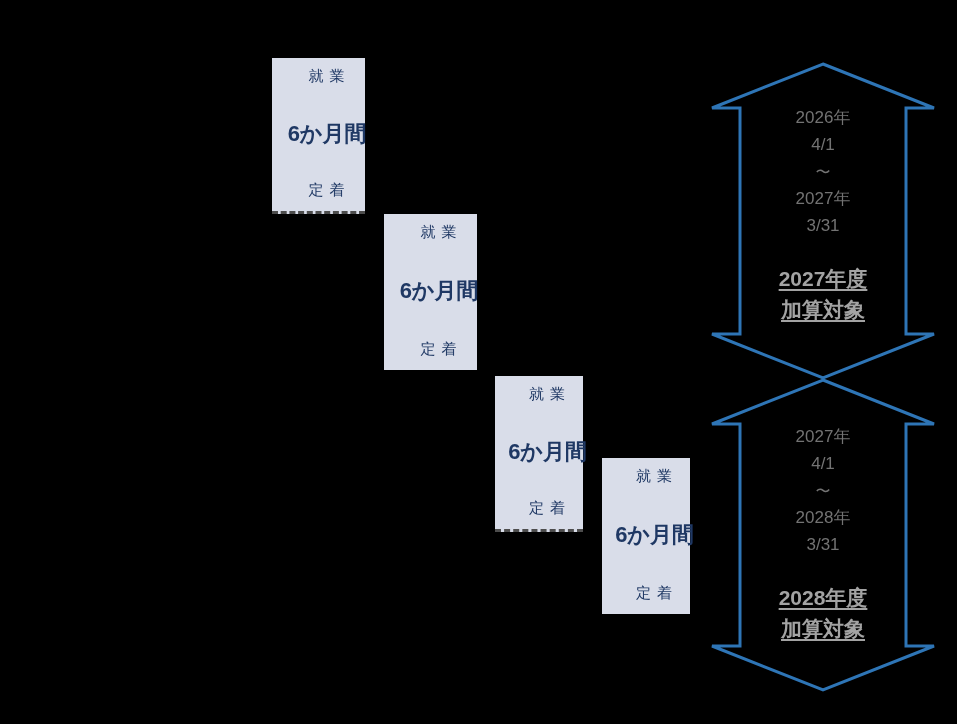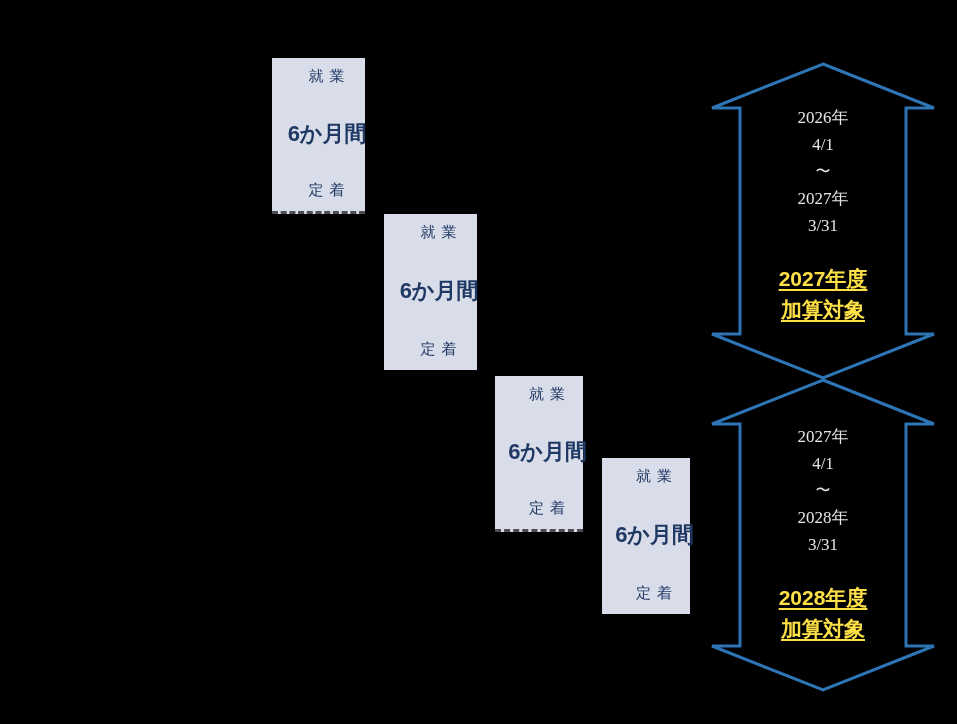--- a/index.html
+++ b/index.html
@@ -45,31 +45,30 @@
     display: flex;
     flex-direction: column;
     align-items: center;
     text-align: center;
   }
   #arrow-1 .arrow-content { padding-top: 42px; }
   #arrow-2 .arrow-content { padding-top: 45px; }
   .date-line {
     font-size: 17px;
     line-height: 27px;
-    color: #e5e5e5;
+    color: #737373;
     white-space: nowrap;
-    font-family: Liberation Serif, serif;
   }
   .date-line.tilde { font-size: 15px; }
   .highlight-group { margin-top: 24px; }
   .highlight-line {
     font-size: 21px;
     font-weight: bold;
     line-height: 31px;
-    color: #fde047;
+    color: #a3a3a3;
     text-decoration: underline;
     text-underline-offset: 3px;
     white-space: nowrap;
   }
 </style>
 </head>
 <body>
 
 <div class="period-box dashed" id="box-1">
   <span class="box-start">就 業</span>

